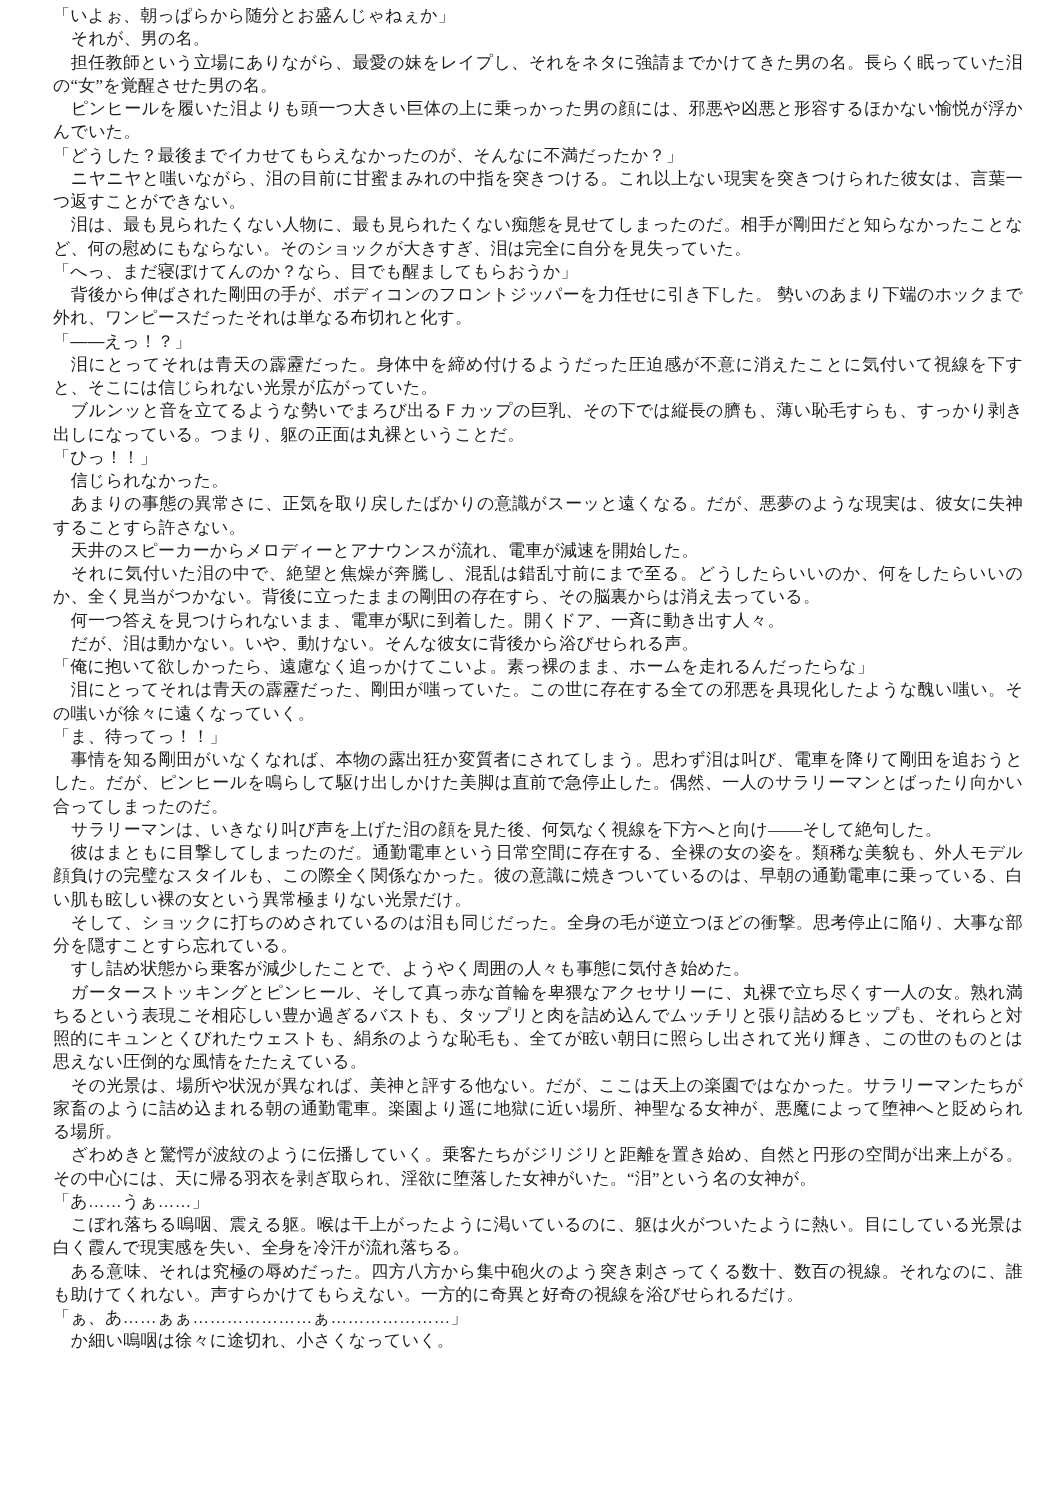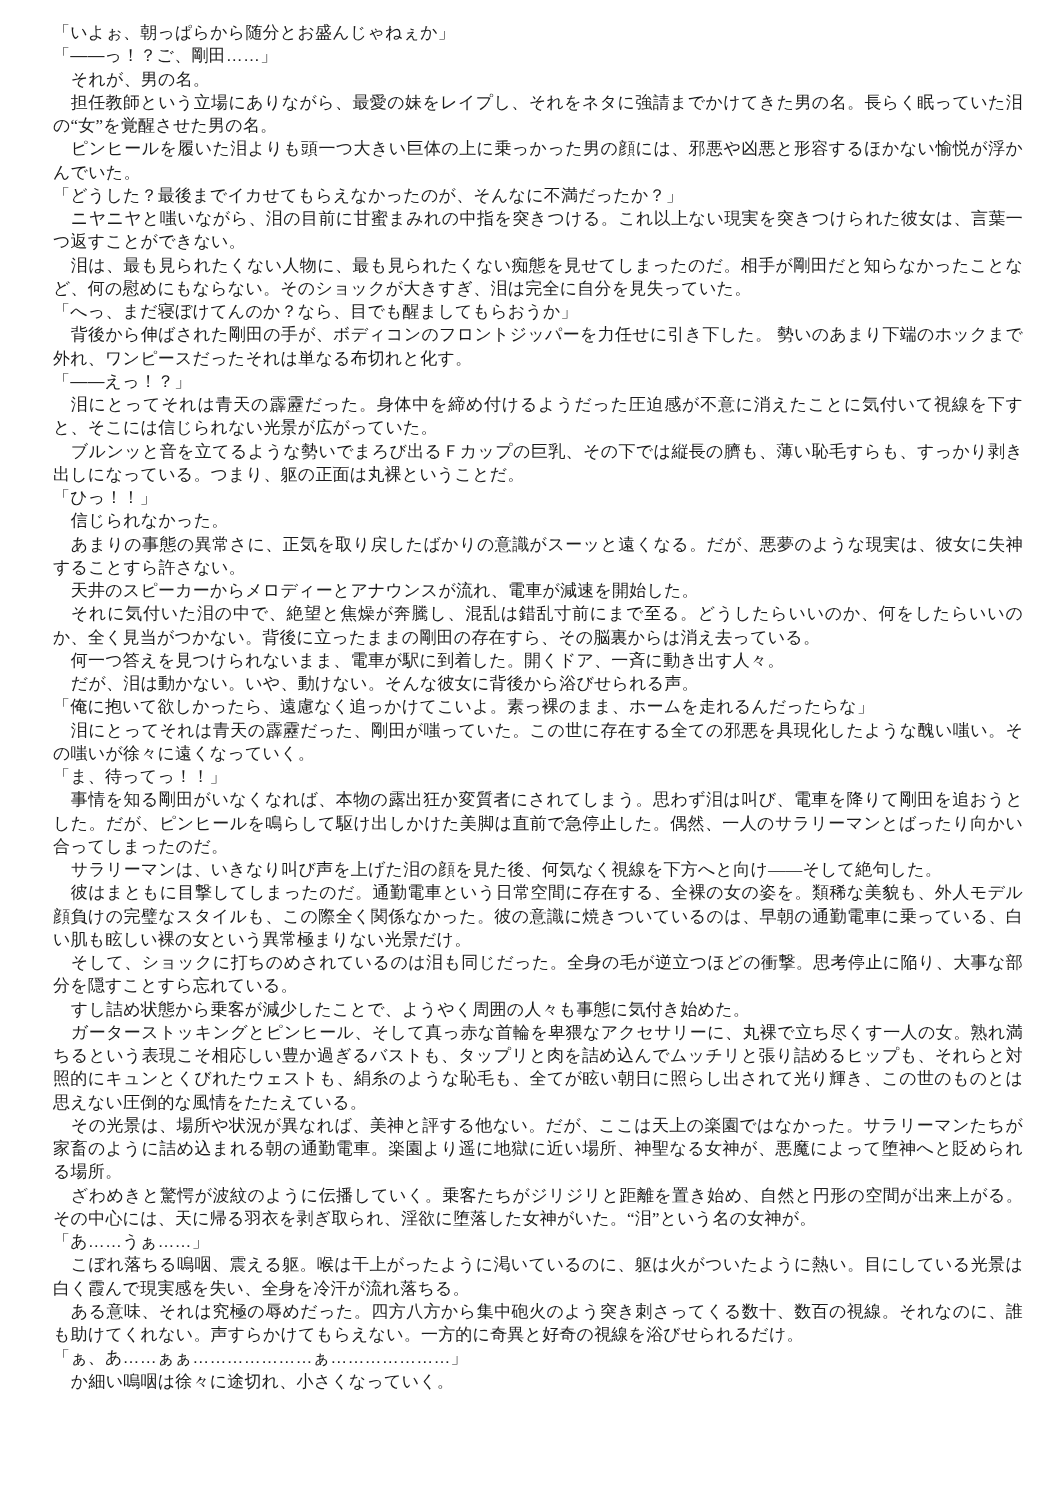--- a/index.html
+++ b/index.html
@@ -9,21 +9,21 @@
   body {
     width: 1045px;
     height: 1500px;
     background: #ffffff;
     overflow: hidden;
   }
   .page {
     box-sizing: border-box;
     width: 1045px;
     height: 1500px;
-    padding: 21px 22px 0 53px;
+    padding: 4px 22px 0 53px;
     background: transparent;
   }
   .text-column {
     font-family: "Liberation Sans", sans-serif;
     font-size: 17px;
     line-height: 23.25px;
     color: #1c1c1c;
     text-align: justify;
     letter-spacing: 0.2px;
     overflow-wrap: break-word;
@@ -38,21 +38,20 @@
     text-indent: 1.05em;
     font-family: Liberation Serif, serif;
   }
 </style>
 </head>
 <body style="background: rgb(255, 255, 255);">
 
 <main class="page">
   <article class="text-column" style="color: rgb(28, 28, 28);">
       <p class="line">「いよぉ、朝っぱらから随分とお盛んじゃねぇか」</p>
-      <p class="line">「――っ！？ご、剛田……」</p>
       <p class="line indent">それが、男の名。</p>
       <p class="line indent">担任教師という立場にありながら、最愛の妹をレイプし、それをネタに強請までかけてきた男の名。長らく眠っていた泪の“女”を覚醒させた男の名。</p>
       <p class="line indent">ピンヒールを履いた泪よりも頭一つ大きい巨体の上に乗っかった男の顔には、邪悪や凶悪と形容するほかない愉悦が浮かんでいた。</p>
       <p class="line">「どうした？最後までイカせてもらえなかったのが、そんなに不満だったか？」</p>
       <p class="line indent">ニヤニヤと嗤いながら、泪の目前に甘蜜まみれの中指を突きつける。これ以上ない現実を突きつけられた彼女は、言葉一つ返すことができない。</p>
       <p class="line indent">泪は、最も見られたくない人物に、最も見られたくない痴態を見せてしまったのだ。相手が剛田だと知らなかったことなど、何の慰めにもならない。そのショックが大きすぎ、泪は完全に自分を見失っていた。</p>
       <p class="line">「へっ、まだ寝ぼけてんのか？なら、目でも醒ましてもらおうか」</p>
       <p class="line indent">背後から伸ばされた剛田の手が、ボディコンのフロントジッパーを力任せに引き下した。 勢いのあまり下端のホックまで外れ、ワンピースだったそれは単なる布切れと化す。</p>
       <p class="line">「――えっ！？」</p>
       <p class="line indent">泪にとってそれは青天の霹靂だった。身体中を締め付けるようだった圧迫感が不意に消えたことに気付いて視線を下すと、そこには信じられない光景が広がっていた。</p>

